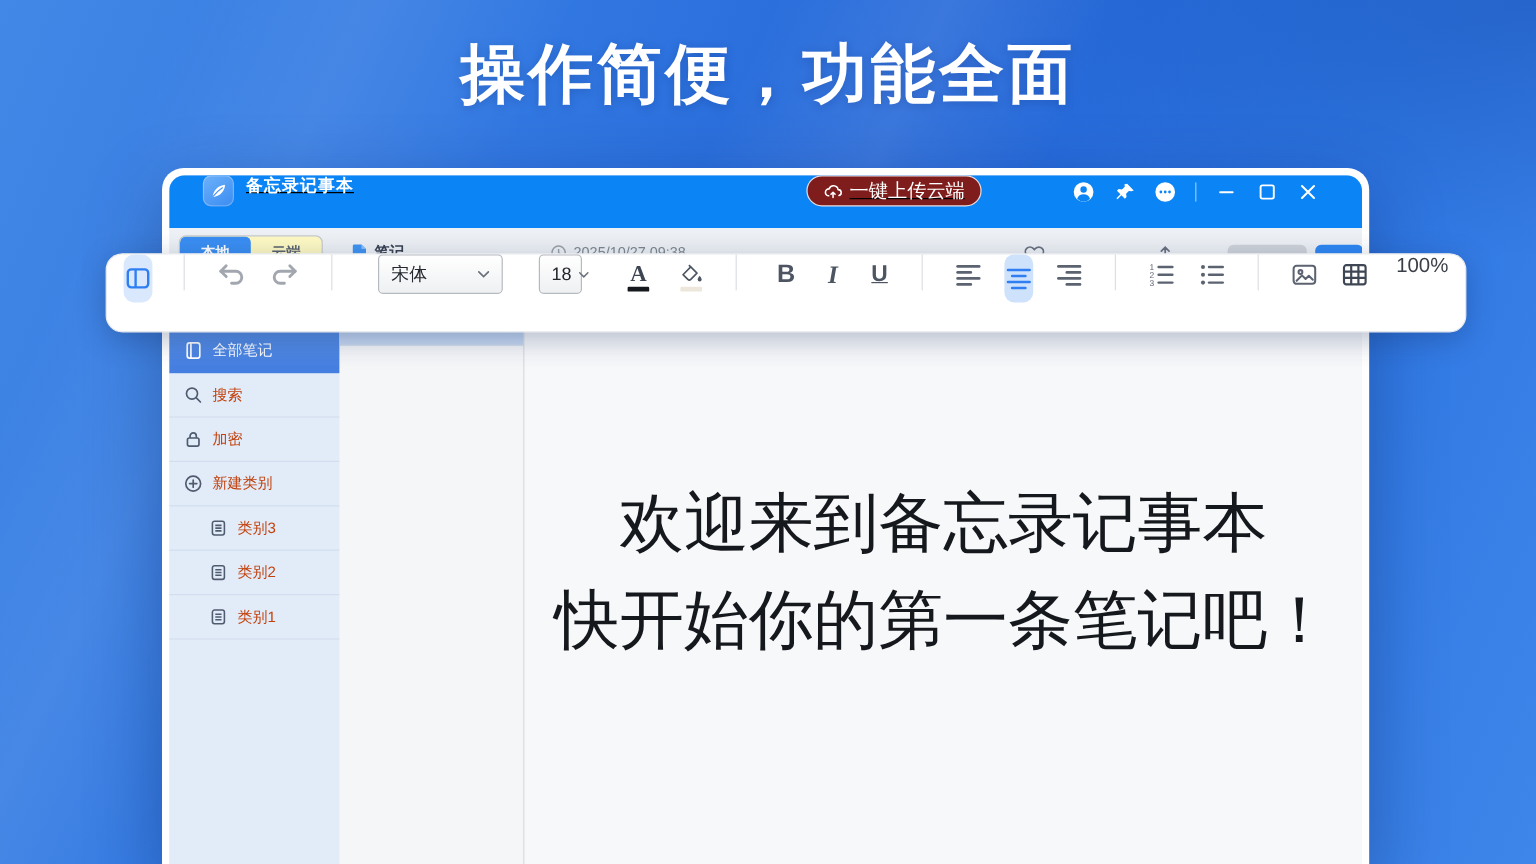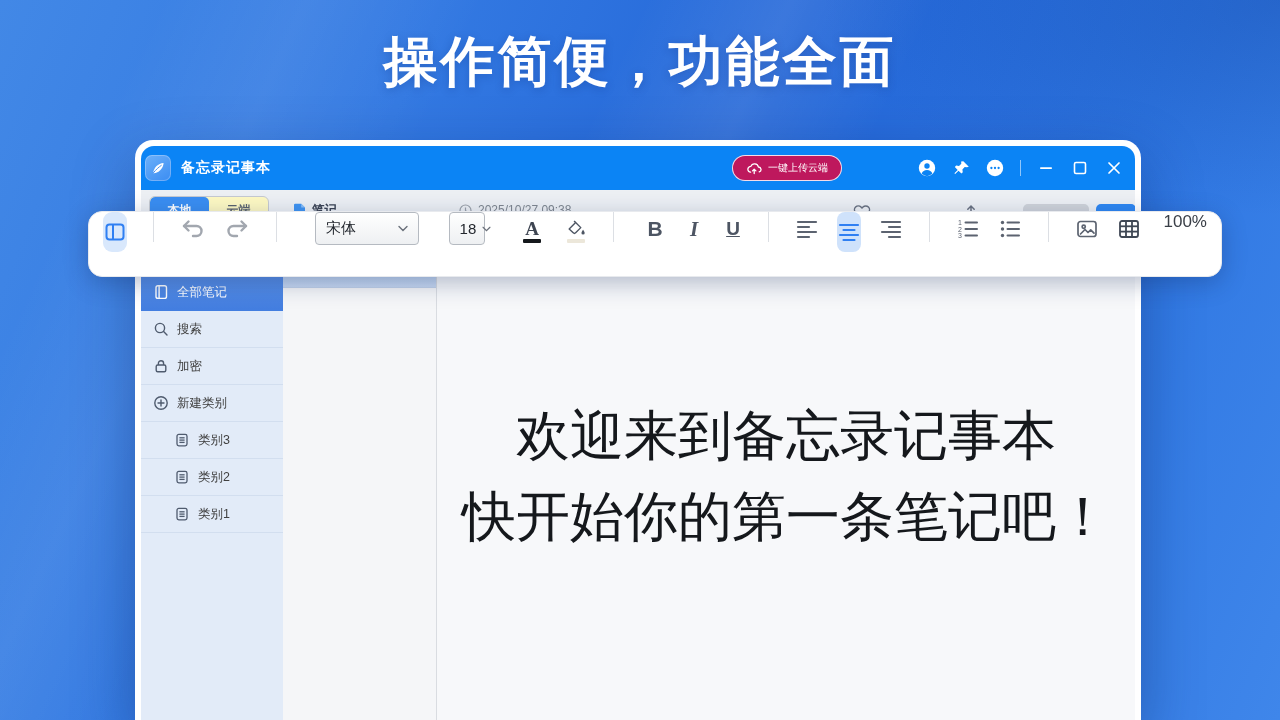--- a/index.html
+++ b/index.html
@@ -22,43 +22,43 @@
 
   
   .app-window {
     position:absolute; left:135px; top:140px; width:1006px; height:580px;
     background:#fff; border-radius:18px 18px 0 0; padding:6px 6px 0;
     box-shadow:0 22px 60px rgba(8,35,95,.38);
   }
   .window-inner { height:100%; border-radius:13px 13px 0 0; overflow:hidden; display:flex; flex-direction:column; background:#f7f8fa; }
 
   
-  .titlebar { height:44px; flex:0 0 44px; background:#0b84f5; display:flex; align-items:center; padding:0 4px; }
+  .titlebar { height:44px; flex:0 0 44px; background:#0b84f5; display:flex; align-items:flex-start; padding:0 28px;text-decoration:underline; }
   .app-icon { width:26px; height:26px; border-radius:7px; background:linear-gradient(145deg,#6db1fa,#3a8cf2); display:grid; place-items:center; box-shadow:inset 0 0 0 1px rgba(255,255,255,.25); }
   .app-name { color:#fff; font-size:14px; font-weight:700; margin-left:10px; letter-spacing:1px; }
-  .upload-pill { margin-left:auto; height:26px; padding:0 13px; border-radius:13px; background:#be185d; border:1px solid rgba(255,255,255,.85); color:#fff; font-size:10px; display:flex; align-items:center; gap:6px; cursor:pointer; }
+  .upload-pill { margin-left:auto; height:26px; padding:0 13px; border-radius:13px; background:#7f1d1d; border:1px solid rgba(255,255,255,.85); color:#fff; font-size:16px; display:flex; align-items:center; gap:6px; cursor:pointer; }
   .tb-icons { display:flex; align-items:center; margin-left:68px; gap:0; }
   .tb-icons .icn { width:34px; height:28px; display:grid; place-items:center; color:#fff; cursor:pointer; }
   .tb-div { width:1px; height:16px; background:rgba(255,255,255,.55); margin:0 8px; }
 
   
   .tabrow { height:40px; flex:0 0 40px; background:#edf0f4; border-bottom:1px solid #d8dce2; position:relative; }
   .segmented { position:absolute; left:8px; top:6px; width:120px; height:28px; background:#fef9c3; border:1px solid #c6cad1; border-radius:6px; display:flex; overflow:hidden;font-weight:bold; }
   .seg-tab { flex:1; display:grid; place-items:center; font-size:12px; color:#5a626d; cursor:pointer; }
   .seg-tab.active { background:#3a8ef2; color:#fff; border-radius:5px; }
   .notes-head { position:absolute; left:152px; top:12px; display:flex; align-items:center; gap:6px; font-size:12.5px; font-weight:700; color:#3a4252; }
   .date-head { position:absolute; left:318px; top:13px; display:flex; align-items:center; gap:6px; font-size:12px; color:#7f868f; }
   .hr-icon { position:absolute; top:14px; color:#6a7280; }
   .btn-gray { position:absolute; left:882px; top:14px; width:66px; height:26px; border-radius:5px; background:#cfd3d9; cursor:pointer; }
   .btn-blue { position:absolute; left:955px; top:14px; width:40px; height:26px; border-radius:5px; background:#2e87f2; cursor:pointer; }
 
   
   .window-body { flex:1; display:flex; min-height:0; }
   .sidebar { width:142px; flex:0 0 142px; background:#e2ebf8; padding-top:44px; }
-  .side-item { height:37px; display:flex; align-items:center; gap:8px; padding-left:12px; font-size:12.5px; color:#404040; border-bottom:1px solid #d2deef; cursor:pointer; }
+  .side-item { height:37px; display:flex; align-items:center; gap:8px; padding-left:12px; font-size:12.5px; color:#c2410c; border-bottom:1px solid #d2deef; cursor:pointer; }
   .side-item .sicon { color:#4f5b6e; display:grid; place-items:center; }
   .side-item.selected { background:linear-gradient(#5a91e8,#437ee0); color:#fff; border-bottom:1px solid #437ee0; }
   .side-item.selected .sicon { color:#fff; }
   .side-item.indent { padding-left:33px;align-items:center; }
   .notelist { width:154px; flex:0 0 154px; background:#f5f6f8; border-right:1px solid #d9dce1; position:relative; }
   .note-sel-strip { position:absolute; left:0; top:25px; width:100%; height:33px; background:linear-gradient(#aec8ec,#c9daf3); border-bottom:1px solid #c2d2ea; }
   .editor { flex:1; background:#f7f8fa; padding-top:166px; }
   .editor-text { text-align:center; font-family:"Liberation Serif","DejaVu Serif",serif; font-size:54px; line-height:1.5; color:#15181c; }
 
   

